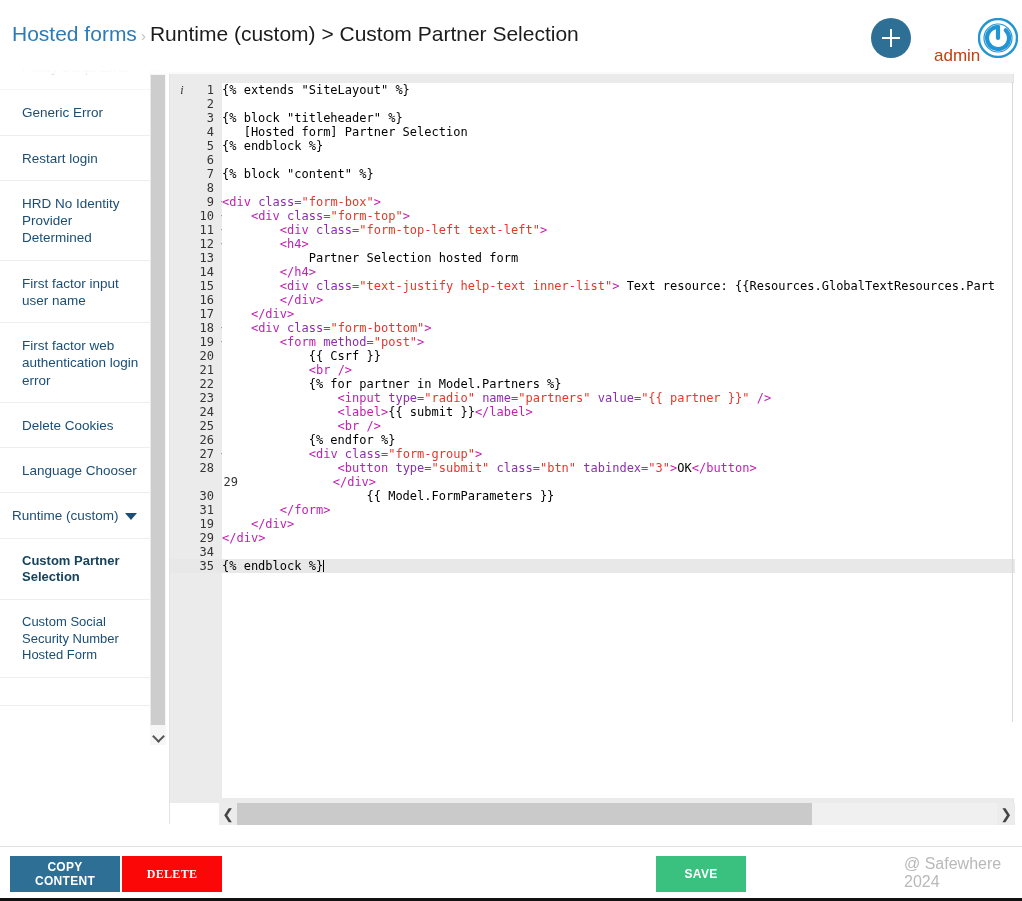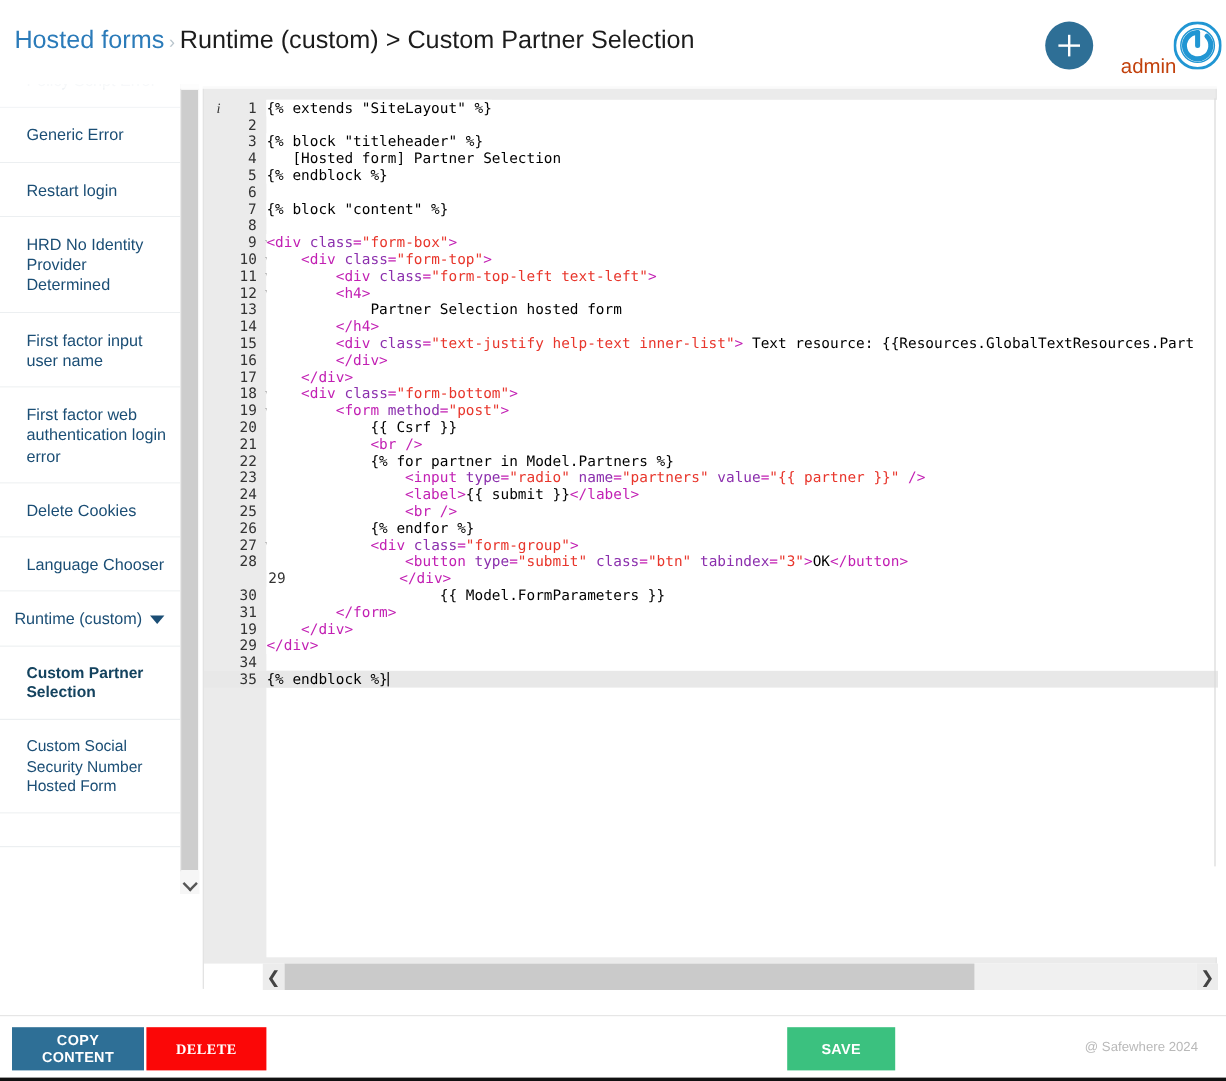--- a/index.html
+++ b/index.html
@@ -213,22 +213,22 @@
   .fbtn {
     position: absolute; top: 9px; height: 36px;
     border: none; color: #fff; cursor: pointer;
     font-size: 12px; font-weight: bold; letter-spacing: .3px;
     font-family: "Liberation Sans", sans-serif;
   }
   #copy-content-btn { left: 10px; width: 110px; background: #2e6f96; }
   #delete-btn { left: 122px; width: 100px; background: #fb0707; font-family: Liberation Serif, serif; }
   #save-btn { left: 656px; width: 90px; background: #3bc17f; }
   #copyright {
-    position: absolute; left: 904px; top: 20px;
-    font-size: 11px; color: #b9b9b9;
+    position: absolute; left: 904px; top: 8px;
+    font-size: 16px; color: #b9b9b9;
   }
   #bottom-bar {
     position: absolute; left: 0; top: 898px; width: 1022px; height: 3px;
     background: #111;
   }
 </style>
 </head>
 <body>
 
 <div id="header">

